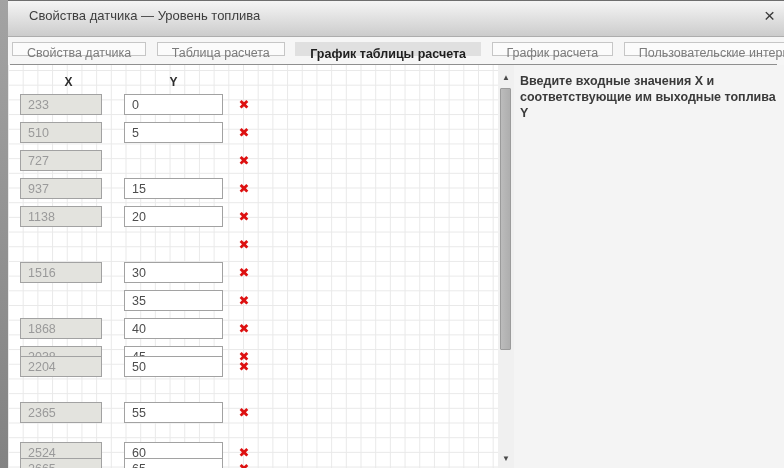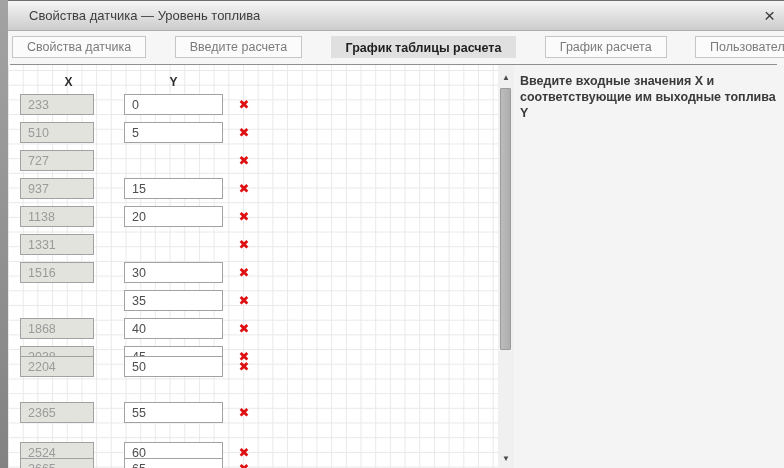--- a/index.html
+++ b/index.html
@@ -16,43 +16,43 @@
     background: linear-gradient(#a3a3a3, #828282);
   }
 
   .dialog {
     position: absolute; left: 8px; top: 0; width: 776px; height: 468px;
     background: #f6f6f6;
   }
 
   
   .titlebar {
-    position: relative; height: 31px;
+    position: relative; height: 37px;
     background: linear-gradient(#f5f5f5, #cccccc);
     border-top: 1px solid #6e6e6e;
     border-bottom: 1px solid #adadad;
   }
   .titlebar-text {
     position: absolute; left: 21px; top: 0; line-height: 30px;
     font-size: 13px; color: #3e3e3e;
   }
   .close-btn {
     position: absolute; right: 9px; top: 3px;
     font-size: 19px; color: #3a3a3a; line-height: 24px;
     cursor: pointer; user-select: none;
   }
 
   
   .tabbar {
     position: relative; height: 33px; background: #f6f6f6;
     padding: 5px 0 0 4px; white-space: nowrap;
   }
   .tab {
-    display: inline-block; height: 22px; line-height: 21px;
-    padding: 0 14px; margin-right: 24px;
+    display: inline-block; height: 14px; line-height: 21px;
+    padding: 0 14px; margin-right: 6px;
     font-size: 12.5px; color: #7b7b7b;
     background: #fbfbfb; border: 1px solid #c6c6c6;
     cursor: pointer; vertical-align: top;
   }
   .tab.active {
     background: #e0e0e0; border-color: #e0e0e0;
     color: #1f1f1f; font-weight: bold; line-height: 23px;
   }
   .tab-separator {
     position: absolute; left: 2px; top: 64px; width: 767px; height: 1px;
@@ -85,21 +85,21 @@
 
   .rows { position: absolute; left: 0; top: 0; width: 100%; height: 100%; }
   .row { position: absolute; left: 0; width: 100%; height: 21px; }
   .row input {
     position: absolute; height: 21px;
     border: 1px solid #a2a2a2; font-size: 12.5px;
     padding: 0 0 0 7px; outline: none;
     font-family: "Liberation Sans", "DejaVu Sans", sans-serif;
   }
   .row .x-input {
-    left: 12px; width: 74px;
+    left: 12px; width: 82px;
     background: #e3e3de; color: #9a9a9a;
   }
   .row .y-input {
     left: 116px; width: 99px;
     background: #ffffff; color: #4d4d4d;
   }
   .row .del {
     position: absolute; left: 227px; top: 2px; width: 18px;
     text-align: center; font-size: 13px; font-weight: bold; color: #dd1111;
     cursor: pointer; user-select: none; line-height: 17px;
@@ -140,21 +140,21 @@
 
 <div class="dialog">
 
   <div class="titlebar">
     <span class="titlebar-text">Свойства датчика — Уровень топлива</span>
     <span class="close-btn">×</span>
   </div>
 
   <div class="tabbar">
     <span class="tab">Свойства датчика</span>
-    <span class="tab">Введите расчета</span>
+    <span class="tab">Таблица расчета</span>
     <span class="tab active">График таблицы расчета</span>
     <span class="tab">График расчета</span>
     <span class="tab">Пользовательские интервалы</span>
   </div>
   <div class="tab-separator"></div>
 
   <div class="content">
 
     <div class="grid-area">
       <div class="col-headers">
@@ -181,21 +181,20 @@
             <input class="x-input" type="text" readonly="" value="937" style="">
             <input class="y-input" type="text" value="15" style="">
             <span class="del">✖</span>
           </div>
           <div class="row" style="top: 141px;">
             <input class="x-input" type="text" readonly="" value="1138" style="">
             <input class="y-input" type="text" value="20" style="">
             <span class="del">✖</span>
           </div>
           <div class="row" style="top: 169px;">
-            <input class="x-input" type="text" readonly="" value="1331" style="">
             <span class="del">✖</span>
           </div>
           <div class="row" style="top: 197px;">
             <input class="x-input" type="text" readonly="" value="1516" style="">
             <input class="y-input" type="text" value="30" style="">
             <span class="del">✖</span>
           </div>
           <div class="row" style="top: 225px;">
             <input class="y-input" type="text" value="35" style="">
             <span class="del">✖</span>

